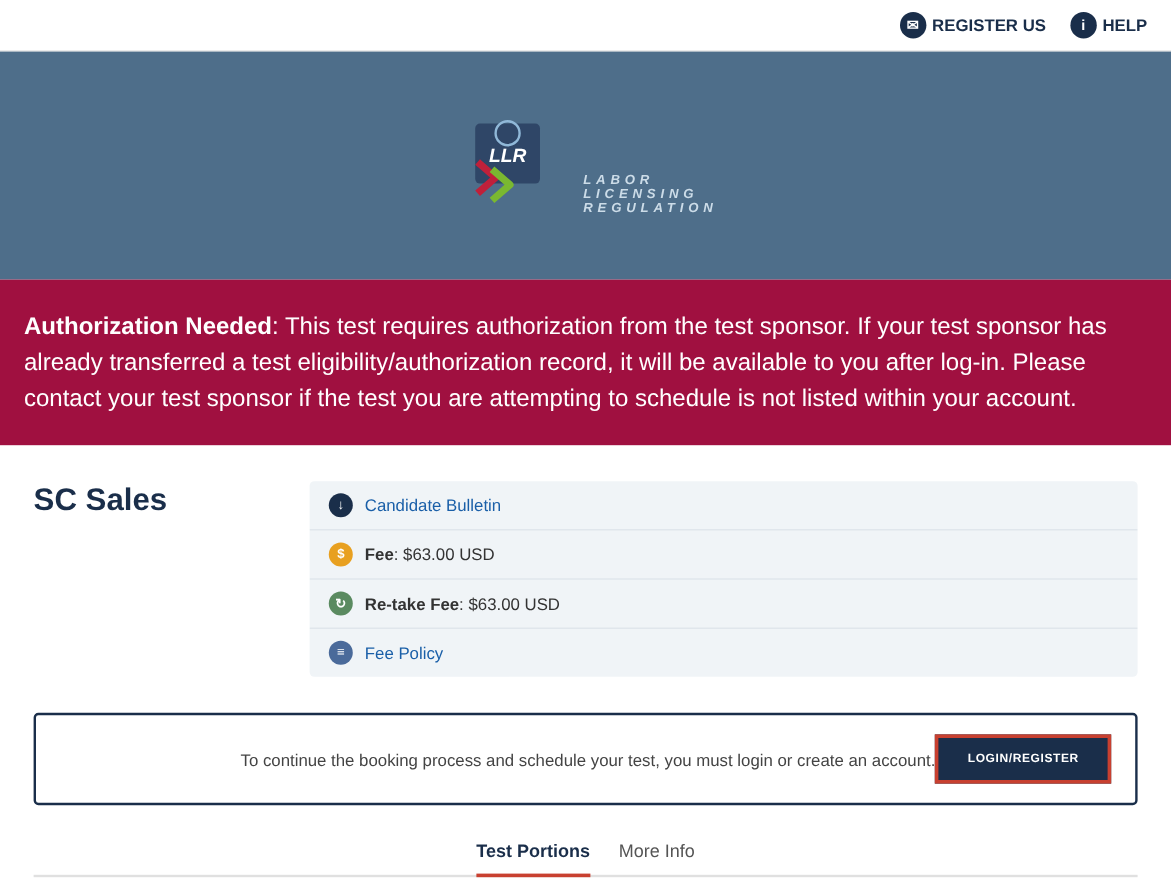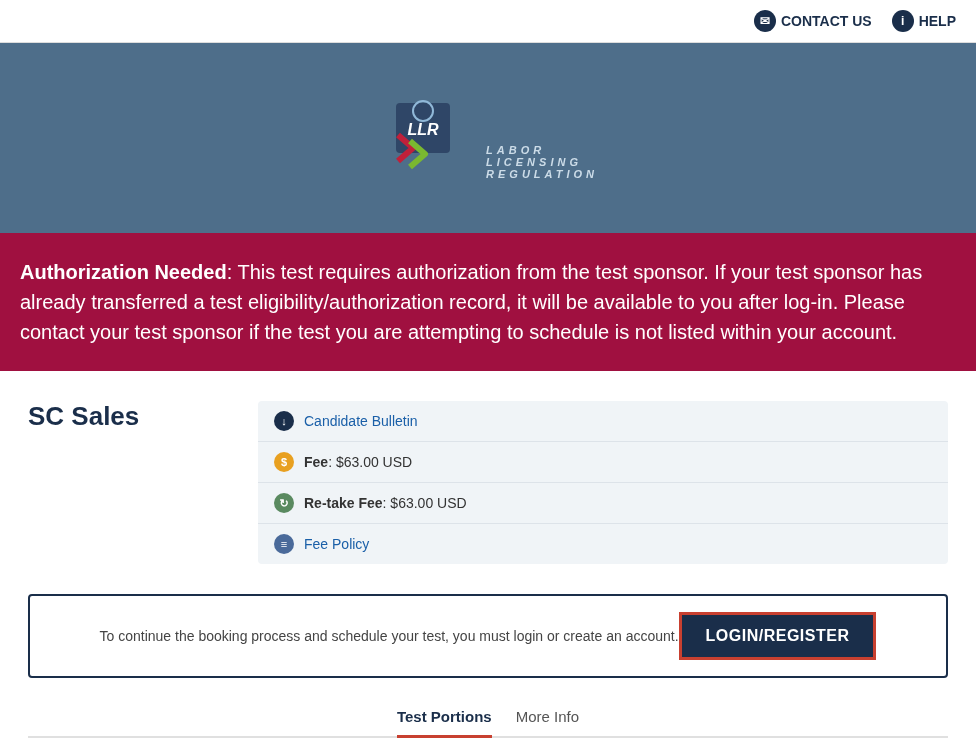--- a/index.html
+++ b/index.html
@@ -125,35 +125,35 @@
     .icon-dollar { background: #e8a020; color: white; }
     .icon-retake { background: #5a8a60; color: white; }
     .icon-doc { background: #4a6a9a; color: white; }
 
     
     .login-box {
       border: 2px solid #1a2e4a;
       border-radius: 4px;
       display: flex;
       align-items: center;
-      justify-content: center;
+      justify-content: flex-end;
       padding: 16px 20px;
       margin-top: 30px;
       background: #fff;
     }
     .login-box-text {
       font-size: 14px;
       color: #444;
     }
     .login-register-btn {
       background: #1a2e4a;
       color: white;
       border: 3px solid #c84030;
       padding: 12px 24px;
-      font-size: 16px;
+      font-size: 10px;
       font-weight: bold;
       cursor: pointer;
       letter-spacing: 0.5px;
       white-space: nowrap;
     }
 
     
     .tabs-container {
       display: flex;
       justify-content: center;
@@ -177,21 +177,21 @@
     }
   </style>
 </head>
 <body>
 
 <nav class="top-nav">
   <div class="top-nav-item">
     <div class="nav-icon-circle">
       <span>✉</span>
     </div>
-    <span>CONTACT US</span>
+    <span>REGISTER US</span>
   </div>
   <div class="top-nav-item">
     <div class="nav-icon-circle">
       <span>i</span>
     </div>
     <span>HELP</span>
   </div>
 </nav>
 
 <div class="hero-banner">

